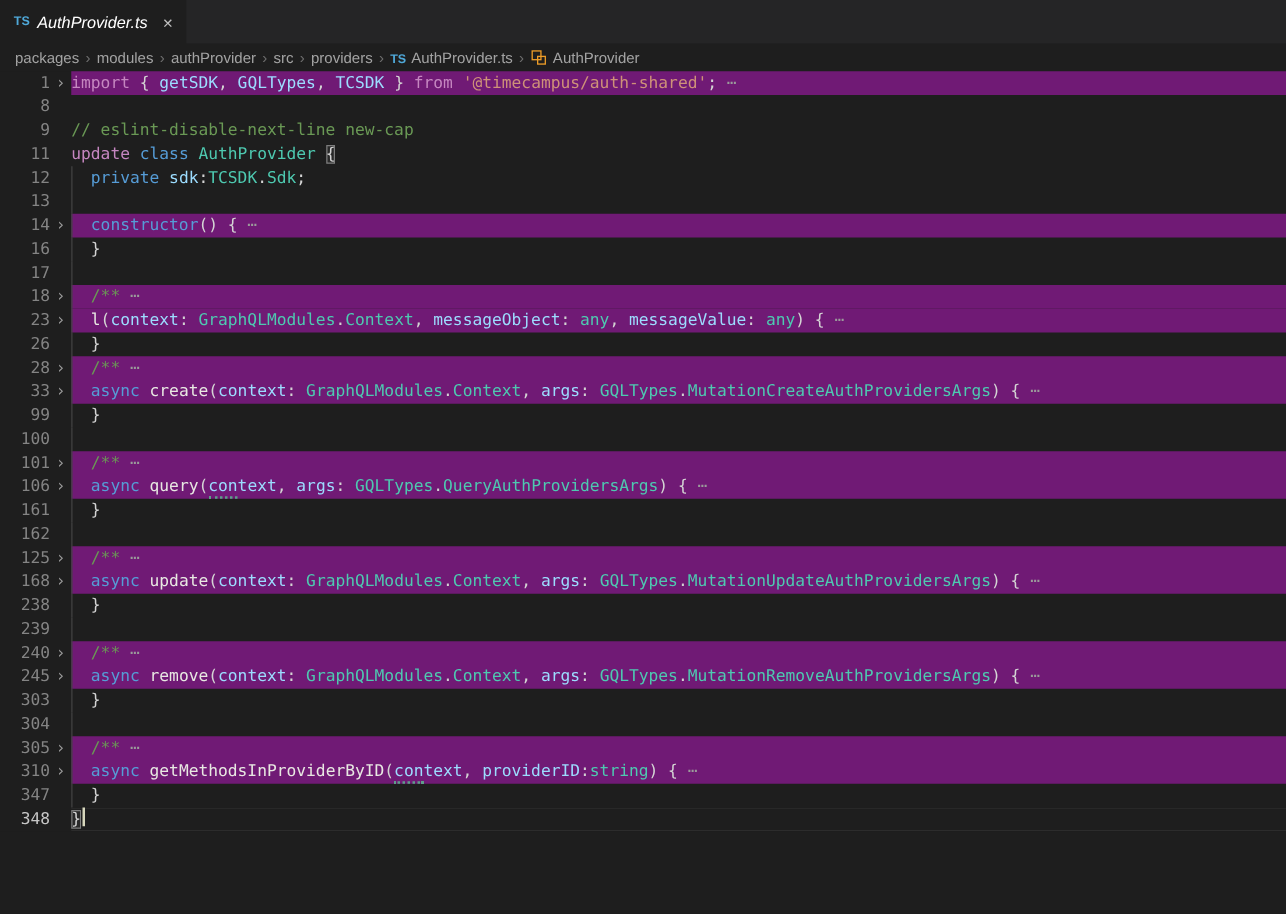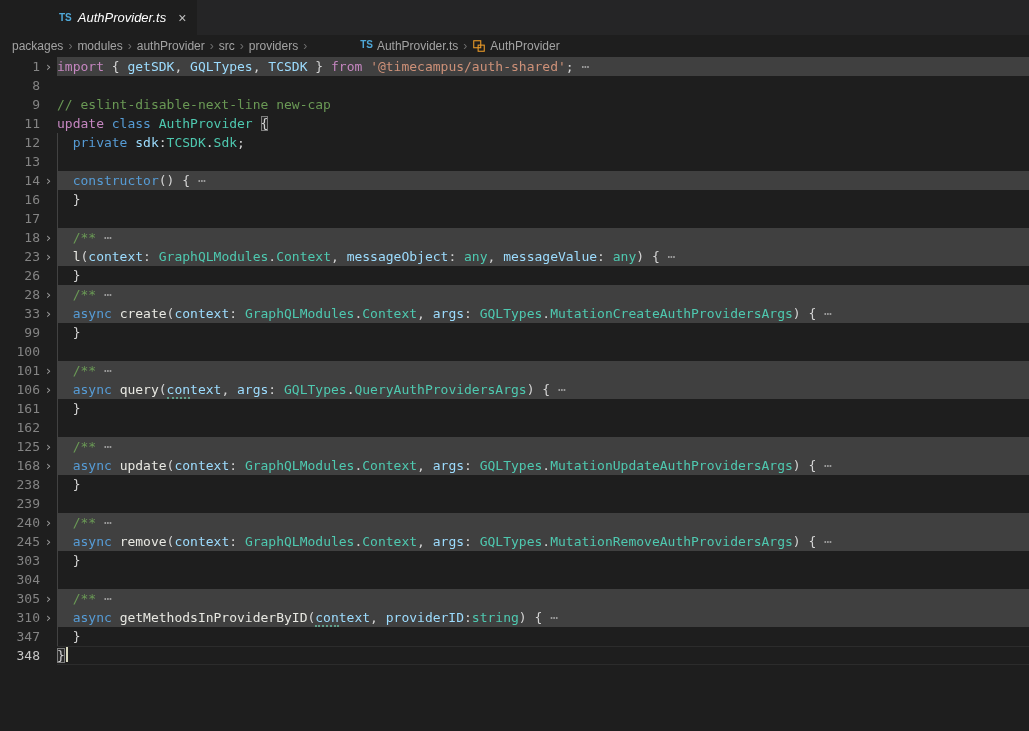--- a/index.html
+++ b/index.html
@@ -8,43 +8,43 @@
     width:1029px; height:731px; overflow:hidden;
     background:#1e1e1e;
     font-family:"Liberation Sans", sans-serif;
   }
   
   .tabbar { height:35px; background:#252526; display:flex; align-items:stretch; }
   .tab {
     display:flex; align-items:center; gap:6px; padding:0 11px;
     background:#1e1e1e; cursor:pointer;
   }
-  .ts-icon { color:#4fa8d8; font-weight:bold; font-size:10px;margin-left:48px; }
+  .ts-icon { color:#4fa8d8; font-weight:bold; font-size:10px; }
   .tab-title { color:#ffffff; font-style:italic; font-size:13px; }
   .tab-close { color:#c0c0c0; font-size:14px; margin-left:6px; cursor:pointer; line-height:1; }
   
   .crumbs {
     height:22px; background:#1e1e1e; display:flex; align-items:center;
     padding-left:12px; gap:5px; font-size:12px; color:#a3a3a3; white-space:nowrap;
   }
-  .crumb { display:flex; align-items:flex-start; gap:4px; cursor:pointer; }
+  .crumb { display:flex; align-items:flex-end; gap:4px; cursor:pointer; }
   .sep { color:#6d6d6d; font-size:12px; }
   .class-icon { display:flex; align-items:center; }
   
   .code {
     font-family:"DejaVu Sans Mono","DejaVu Sans",monospace;
     font-size:13px; line-height:19px; background:#1e1e1e;
   }
   .row { display:flex; height:19px; position:relative; }
   .gutter { width:57px; flex:none; display:flex; }
   .lnum { width:40px; text-align:right; color:#848484; }
   .lnum.active { color:#c6c6c6; }
   .fold { width:17px; text-align:center; color:#9b9b9b; cursor:pointer; }
   .content { flex:1; white-space:pre; color:#d4d4d4; cursor:text; }
-  .content.hl { background:#404040; }
+  .content.hl { background:#701a75; }
   .content.cur { box-shadow:inset 0 1px 0 #2c2c2c, inset 0 -1px 0 #2c2c2c; }
   .guide { position:absolute; left:57px; top:0; bottom:0; width:1px; background:#424242; z-index:2; }
   
   .tok-kwc { color:#C586C0; }
   .tok-kw  { color:#569CD6; }
   .tok-type{ color:#4EC9B0; }
   .tok-var { color:#9CDCFE; }
   .tok-vh  { color:#9CDCFE; border-bottom:2px dotted #5f9e8a; }
   .tok-fn  { color:#e8e8e2; }
   .tok-deco{ color:#DCDCAA; }

